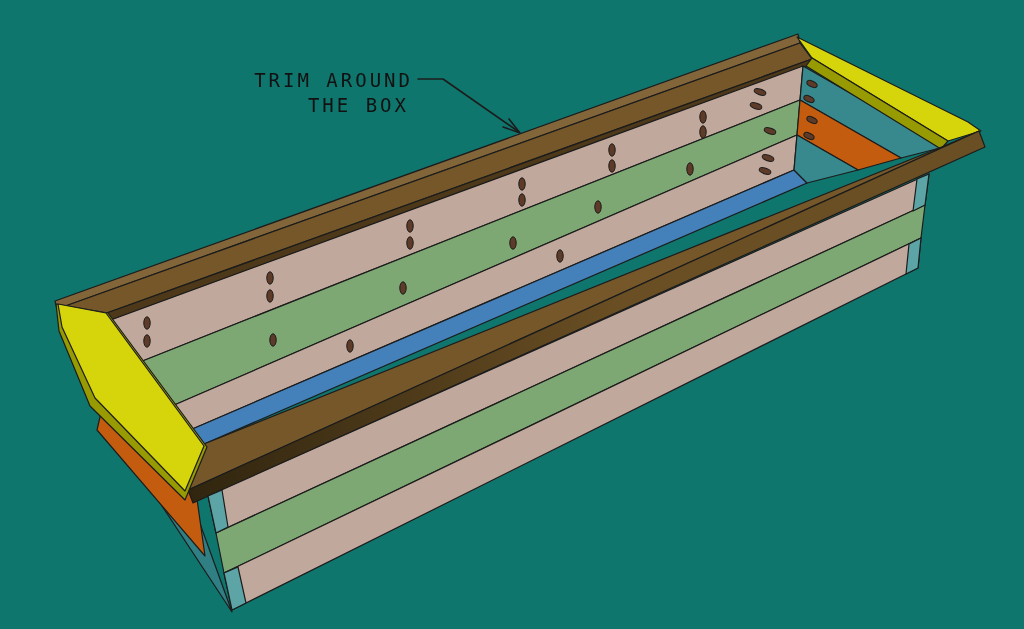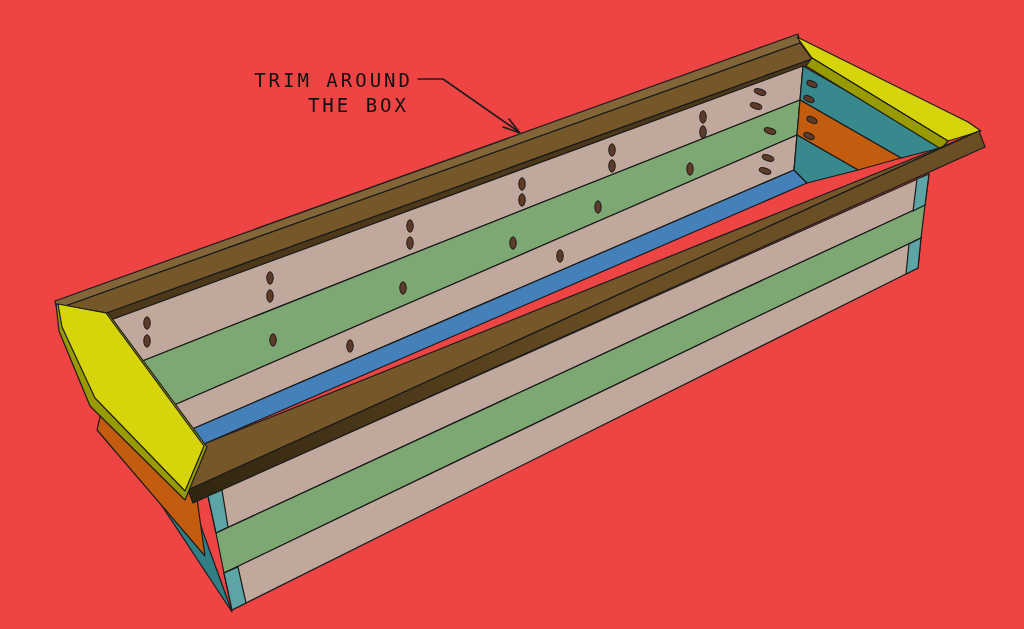--- a/index.html
+++ b/index.html
@@ -1,16 +1,16 @@
 <!DOCTYPE html>
 <html><head>
 <meta charset="utf-8">
 <style>
   html,body{margin:0;padding:0;background:#ffffff;}
-  .stage{width:1024px;height:629px;position:relative;background:#ef4444;overflow:hidden;}
+  .stage{width:1024px;height:629px;position:relative;background:#0f766e;overflow:hidden;}
   svg{display:block;}
   .edges{stroke-width:1.2;stroke-linejoin:round;}
   .holes ellipse{stroke-width:1;}
   .leader{fill:none;stroke-width:1.6;stroke-linecap:round;stroke-linejoin:round;}
   .callout{font-family:"DejaVu Sans Mono","Liberation Mono",monospace;
            font-size:19px;letter-spacing:3px;font-weight:500;}
 </style>
 </head>
 <body>
 

